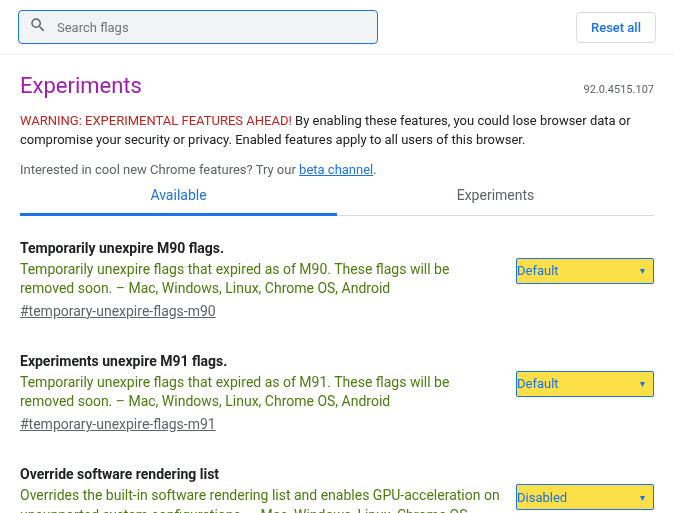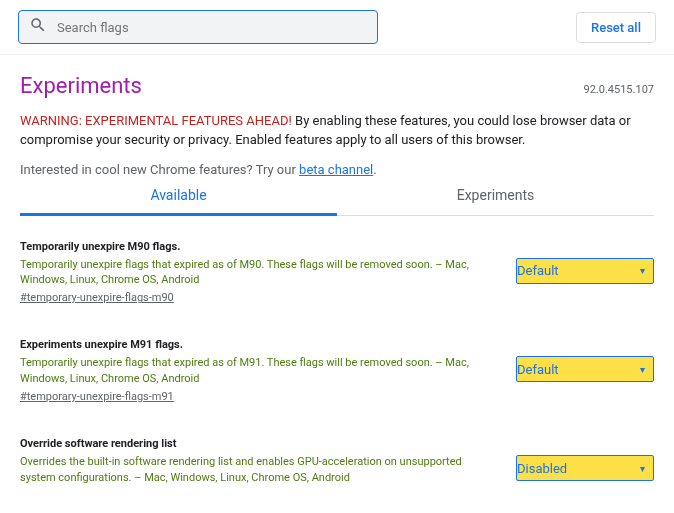--- a/index.html
+++ b/index.html
@@ -63,21 +63,21 @@
       font-size: 14px;
       color: #5f6368;
       cursor: pointer;
     }
     .tab.active {
       color: #1a73e8;
       border-bottom: 3px solid #1a73e8;
       margin-bottom: -1px;
     }
     .flag-item { display: flex; padding: 24px 0 10px 0; gap: 16px; align-items: flex-start; }
-    .flag-text { flex: 1; font-size: 11px; }
+    .flag-text { flex: 1; font-size: 14px; }
     .flag-title { font-weight: 700; margin-bottom: 4px; }
     .flag-desc { color: #4d7c0f; line-height: 1.4; margin-bottom: 4px; }
     .flag-anchor { color: #5f6368; text-decoration: underline; cursor: pointer; display: inline-block; }
     .flag-control { flex: 0 0 138px; padding-top: 18px; }
     .select-box {
       width: 138px;
       height: 26px;
       border: 1px solid #1a73e8;
       color: #1a73e8;
       font-size: 13px;

